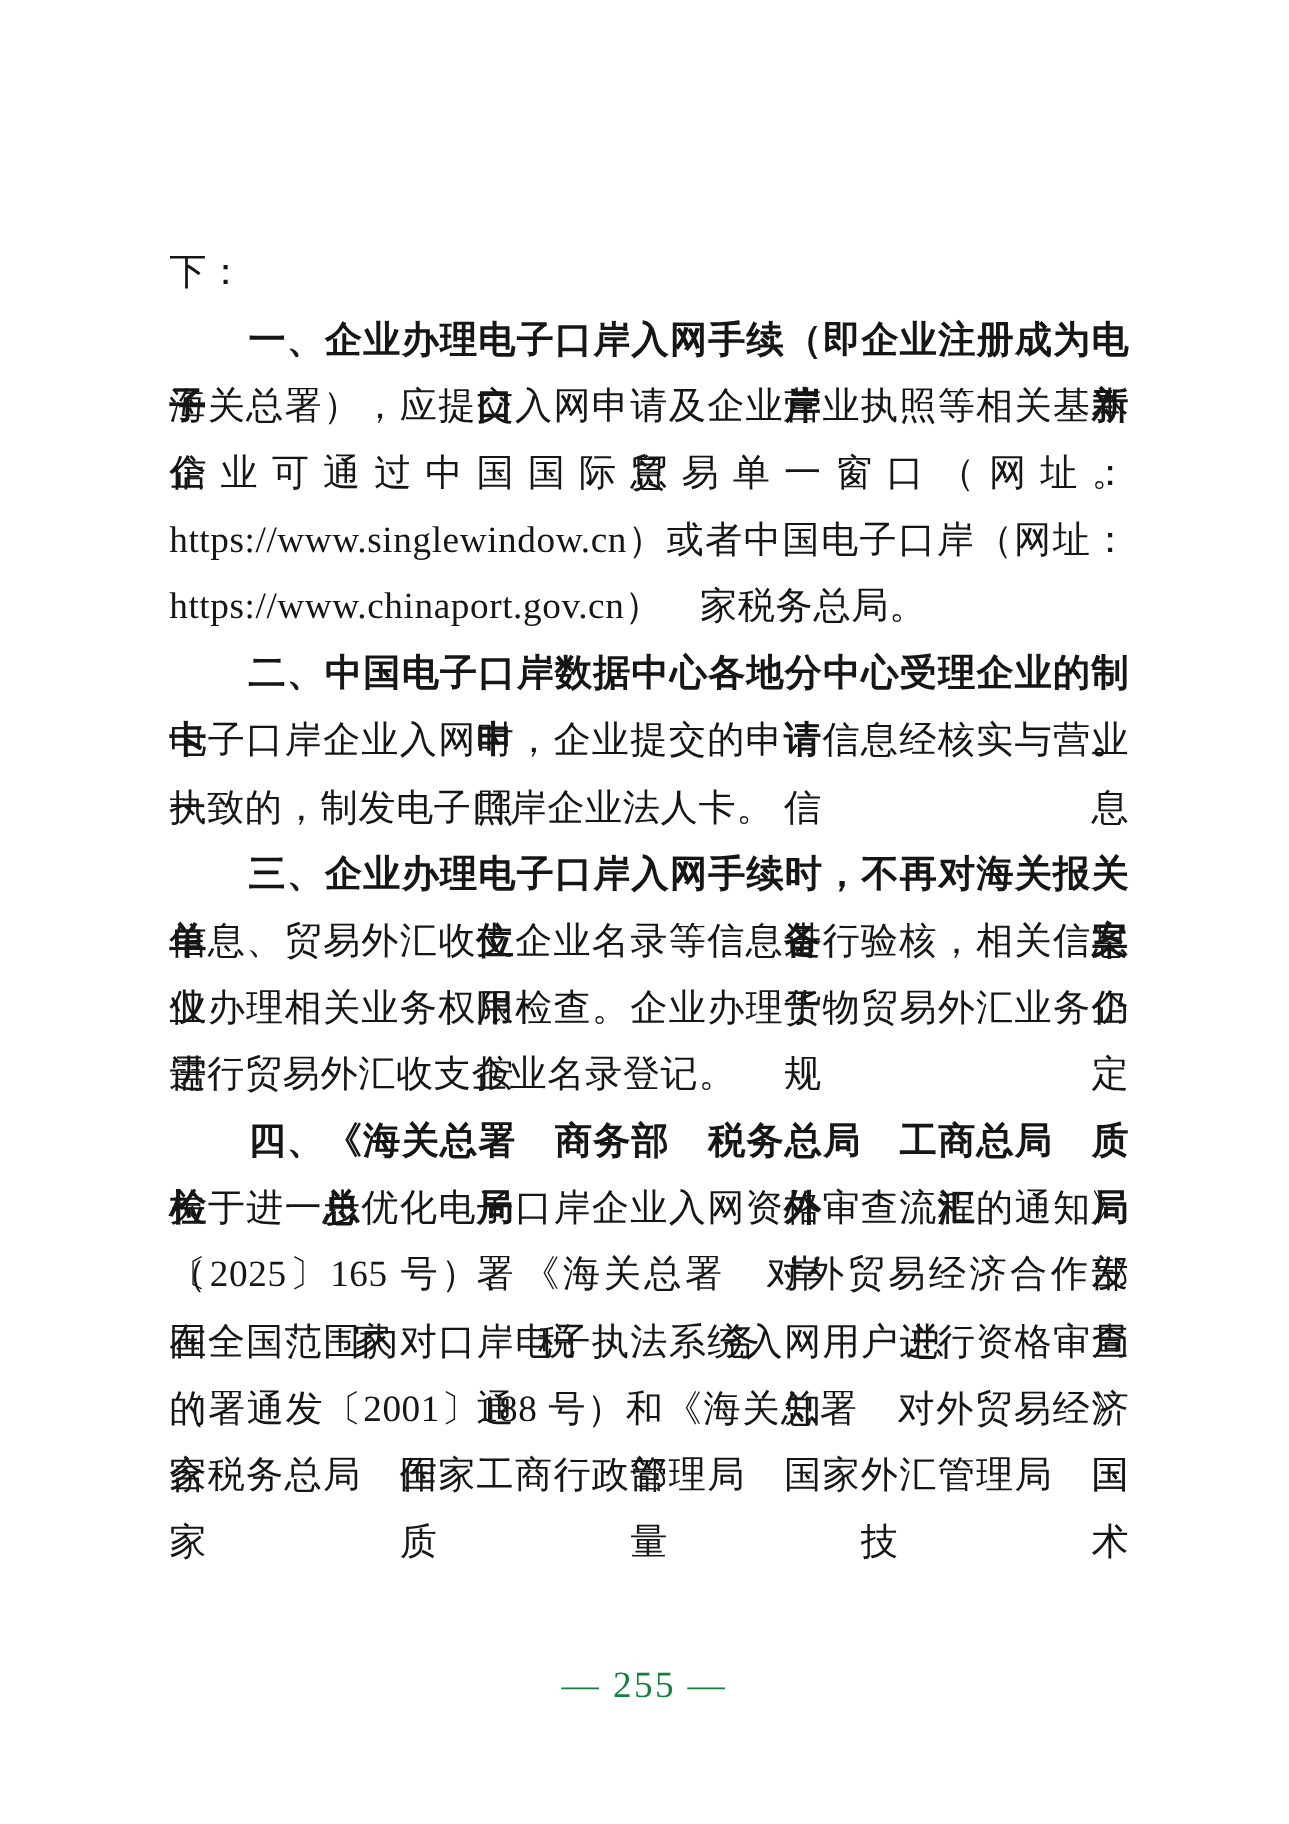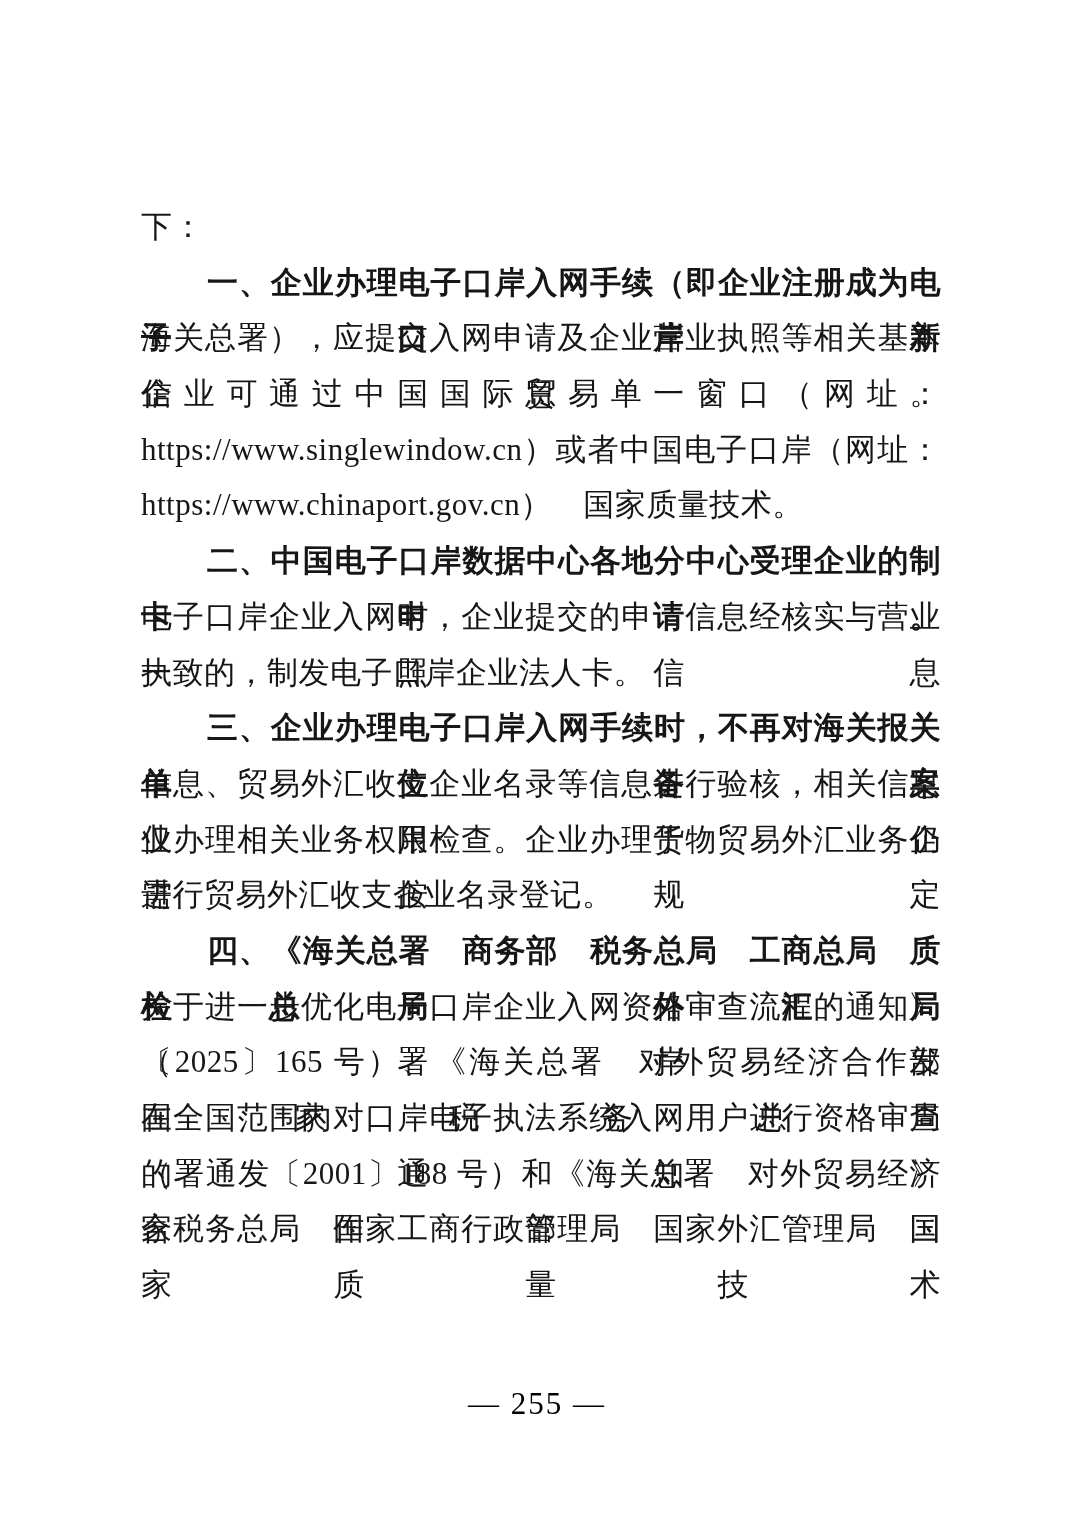--- a/index.html
+++ b/index.html
@@ -43,34 +43,34 @@
   }
   .page-number {
     position: absolute;
     left: 0;
     top: 1384px;
     width: 100%;
     text-align: center;
     font-size: 31px;
     line-height: 40px;
     letter-spacing: 2px;
-    color: #000000;
+    color: #15803d;
   }
 </style>
 </head>
 <body>
 
 <div class="page">
   <div class="text-block">
     <div class="line short">下：</div>
     <div class="line justify indent">一、企业办理电子口岸入网手续（即企业注册成为电子口岸新</div>
     <div class="line justify">海关总署），应提交入网申请及企业营业执照等相关基本信息。</div>
     <div class="line justify">企业可通过中国国际贸易单一窗口（网址：</div>
     <div class="line justify">https://www.singlewindow.cn）或者中国电子口岸（网址：</div>
-    <div class="line short">https://www.chinaport.gov.cn）　国家质量技术。</div>
+    <div class="line short">https://www.chinaport.gov.cn）　家税务总局。</div>
     <div class="line justify indent">二、中国电子口岸数据中心各地分中心受理企业的制卡申请。</div>
     <div class="line justify">电子口岸企业入网时，企业提交的申请信息经核实与营业执照信息</div>
     <div class="line short">一致的，制发电子口岸企业法人卡。</div>
     <div class="line justify indent">三、企业办理电子口岸入网手续时，不再对海关报关单位备案</div>
     <div class="line justify">信息、贸易外汇收支企业名录等信息进行验核，相关信息仅用于企</div>
     <div class="line justify">业办理相关业务权限检查。企业办理货物贸易外汇业务仍需按规定</div>
     <div class="line short">进行贸易外汇收支企业名录登记。</div>
     <div class="line justify indent">四、《海关总署　商务部　税务总局　工商总局　质检总局　外汇局</div>
     <div class="line justify">关于进一步优化电子口岸企业入网资格审查流程的通知》（署岸发</div>
     <div class="line justify">〔2025〕165 号）、《海关总署　对外贸易经济合作部　国家税务总局</div>

